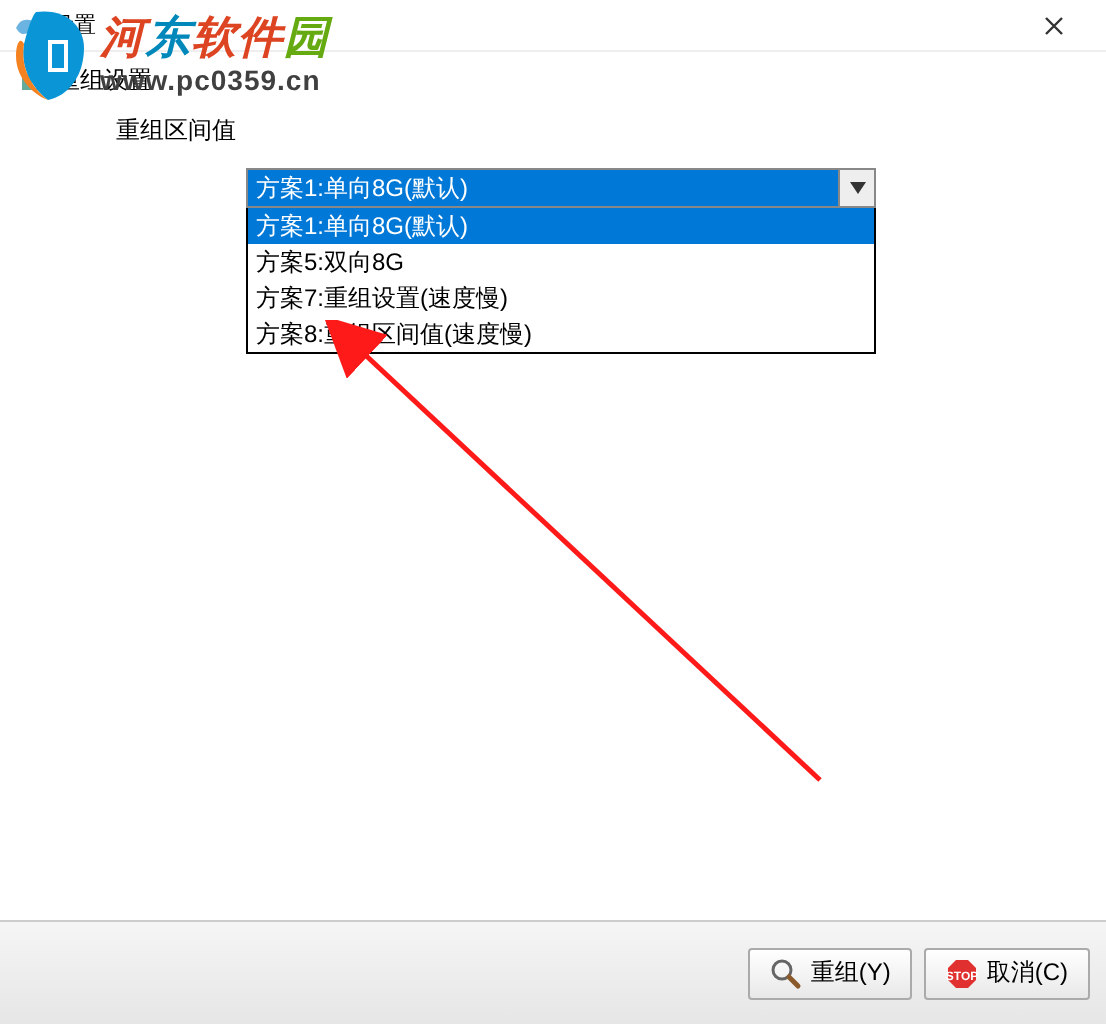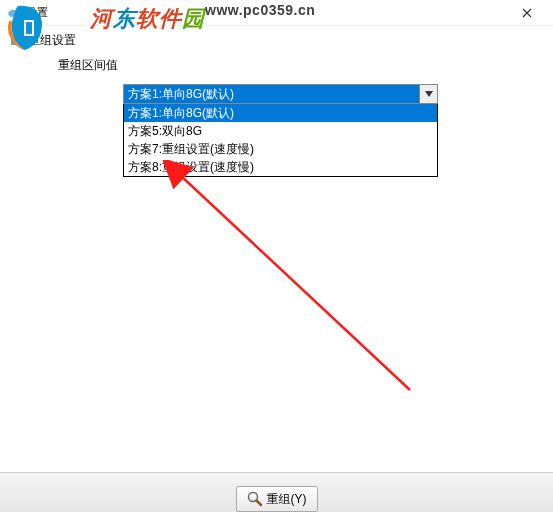--- a/index.html
+++ b/index.html
@@ -12,25 +12,25 @@
 .section-header { display: flex; align-items: center; gap: 4px; font-size: 12px; }
 .section-header .icon { width: 14px; height: 14px; }
 .label-row { font-size: 12px; margin-top: 8px; margin-left: 48px; }
 .combo-wrap { position: absolute; left: 123px; top: 58px; width: 253px; }
 .combo-box { width: 315px; height: 20px; border: 1px solid #888; display: flex; align-items: center; background: #fff; }
 .combo-selected { flex: 1; padding: 0 4px; background: #0078d7; color: #fff; font-size: 12px; line-height: 18px; white-space: nowrap; overflow: hidden; }
 .combo-arrow { width: 18px; height: 18px; border-left: 1px solid #888; background: #eee; display: flex; align-items: center; justify-content: center; }
 .dropdown { width: 315px; border: 1px solid #000; background: #fff; border-top: none; }
 .dropdown-item { padding: 1px 4px; font-size: 12px; line-height: 16px; cursor: pointer; white-space: nowrap; }
 .dropdown-item.highlighted { background: #0078d7; color: #fff; }
-.button-bar { position: absolute; bottom: 0; left: 0; right: 0; height: 40px; background: linear-gradient(#f5f5f5,#e6e6e6); border-top: 1px solid #ccc; display: flex; justify-content: flex-end; align-items: center; padding: 0 8px; gap: 6px; flex-direction: column; }
+.button-bar { position: absolute; bottom: 0; left: 0; right: 0; height: 52px; background: linear-gradient(#f5f5f5,#e6e6e6); border-top: 1px solid #ccc; display: flex; justify-content: flex-end; align-items: center; padding: 0 8px; gap: 6px; }
 .btn { height: 26px; padding: 0 10px; border: 1px solid #aaa; background: linear-gradient(#fff,#e8e8e8); border-radius: 2px; display: flex; align-items: center; gap: 4px; font-size: 12px; cursor: pointer; }
 .watermark { position: absolute; left: 6px; top: 4px; z-index: 50; pointer-events: none; display: flex; align-items: flex-start; gap: 2px; }
 .wm-logo { width: 42px; height: 48px; }
-.wm-text { display: flex; flex-direction: row; margin-left: 40px; }
+.wm-text { display: flex; flex-direction: column; }
 .wm-cn { font-size: 22px; font-weight: bold; font-style: italic; font-family: SimHei, sans-serif; letter-spacing: 1px; }
 .wm-cn .c1{color:#d42;} .wm-cn .c2{color:#08b;} .wm-cn .c3{color:#d42;} .wm-cn .c4{color:#d42;} .wm-cn .c5{color:#6a1;}
 .wm-url { color: #404040; font-size: 14px; font-weight: bold; margin-top: -2px; letter-spacing: 0.5px; }
 .arrow-annotation { position: absolute; left: 150px; top: 134px; width: 300px; height: 250px; pointer-events: none; z-index: 40; }
 </style>
 </head>
 <body>
 
 <div class="watermark">
   <svg class="wm-logo" viewBox="0 0 42 48">
@@ -75,21 +75,21 @@
       <div class="combo-arrow">
         <svg width="8" height="6" viewBox="0 0 8 6">
             <path d="M0 0 L8 0 L4 6 Z" fill="#333"></path>
           </svg>
       </div>
     </div>
     <div class="dropdown">
       <div class="dropdown-item highlighted">方案1:单向8G(默认)</div>
       <div class="dropdown-item">方案5:双向8G</div>
       <div class="dropdown-item">方案7:重组设置(速度慢)</div>
-      <div class="dropdown-item">方案8:重组设置(速度慢)</div>
+      <div class="dropdown-item">方案8:重组区间值(速度慢)</div>
     </div>
   </div>
 
   <svg class="arrow-annotation" viewBox="0 0 300 250">
     <defs>
       <marker id="ah" markerWidth="12" markerHeight="12" refX="2" refY="6" orient="auto">
         <path d="M0 0 L12 6 L0 12 Z" fill="#ff1a1a"></path>
       </marker>
     </defs>
     <line x1="260" y1="230" x2="30" y2="15" stroke="#ff1a1a" stroke-width="2.5" marker-end="url(#ah)"></line>
@@ -97,13 +97,20 @@
 </div>
 
 <div class="button-bar">
   <button class="btn">
     <svg width="16" height="16" viewBox="0 0 16 16">
       <circle cx="6" cy="6" r="4.5" fill="none" stroke="#666" stroke-width="1.5"></circle>
       <line x1="9.5" y1="9.5" x2="14" y2="14" stroke="#8a5a2a" stroke-width="2.5" stroke-linecap="round"></line>
     </svg>
     <span>重组(Y)</span>
   </button>
+  <button class="btn">
+    <svg width="16" height="16" viewBox="0 0 16 16">
+      <polygon points="5,1 11,1 15,5 15,11 11,15 5,15 1,11 1,5" fill="#e03030"></polygon>
+      <text x="8" y="11" text-anchor="middle" font-size="6" fill="#fff" font-weight="bold">STOP</text>
+    </svg>
+    <span>取消(C)</span>
+  </button>
 </div>
 
 </body></html>

